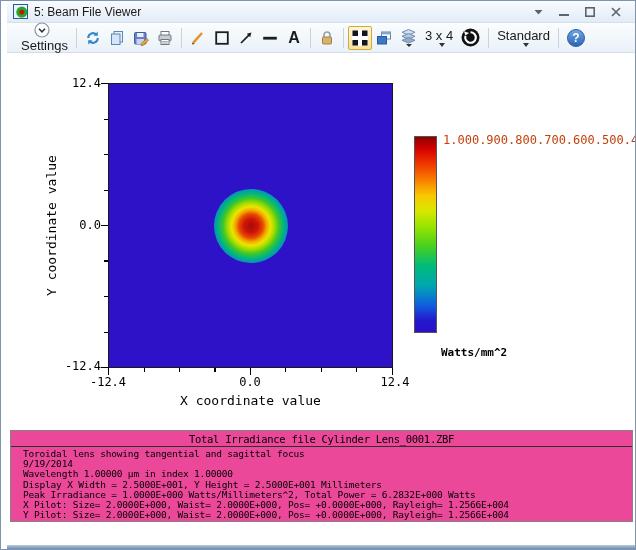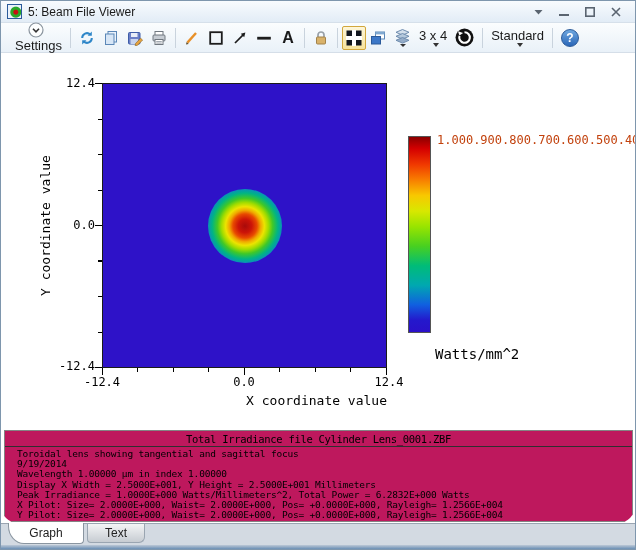--- a/index.html
+++ b/index.html
@@ -1,18 +1,18 @@
 <!DOCTYPE html>
 <html><head>
 <meta charset="utf-8">
 <style>
   * { box-sizing: border-box; margin: 0; padding: 0; }
   body { background:#999; font-family:"Liberation Sans",sans-serif; }
   .window{ width:636px; height:550px; border:1px solid #7E96AD; background:#fff;
-           display:flex; flex-direction:column; position:relative; }
+           display:flex; flex-direction:column; position:relative;padding-left:6px; }
 
   
   .titlebar{ flex:0 0 22px; background:linear-gradient(#F8FBFE,#E2ECF6);
              border-bottom:1px solid #D6E0EA; display:flex; align-items:center; padding:0 6px; }
   .title-icon{ width:15px; height:15px; border:1px solid #2A5A9A;
                background:radial-gradient(circle at 60% 55%, #C81010 0 2px, #28A828 3px 5px, #EAF2FA 6px); }
   .title-text{ font-size:12px; color:#1a1a1a; margin-left:6px; }
   .win-controls{ margin-left:auto; display:flex; gap:12px; align-items:center; padding-right:6px; }
   .win-btn{ display:flex; align-items:center; justify-content:center; width:14px; height:14px; }
 
@@ -52,37 +52,37 @@
               transform:translate(-50%,-50%);
               background:radial-gradient(circle,
                 #A80A0A 0%, #CC1408 13%, #E84A00 23%, #F0A800 30%, #ECE400 37%,
                 #A0DC00 45%, #40C828 53%, #00B484 63%, #0C86C8 73%, #2830C8 86%, #2E12C8 100%); }
 
   .xmajor{ position:absolute; left:101px; top:315px; width:285px; height:7px;
            background:repeating-linear-gradient(to right,#000 0,#000 1px,transparent 1px,transparent 142px); }
   .xminor{ position:absolute; left:101px; top:315px; width:285px; height:4px;
            background:repeating-linear-gradient(to right,#000 0,#000 1px,transparent 1px,transparent 35.5px); }
   .xtick{ position:absolute; top:322px; width:64px; text-align:center; font-size:12px; color:#000; }
-  .x-axis-title{ position:absolute; left:101px; top:340px; width:285px; text-align:right;
+  .x-axis-title{ position:absolute; left:101px; top:340px; width:285px; text-align:center;
                  font-size:13px; color:#000; }
 
   .colorbar{ position:absolute; left:407px; top:83px; width:23px; height:197px;
              border:1px solid #555;
              background:linear-gradient(to bottom,
                #8B0000 0%, #D40000 6%, #F03800 14%, #F87E00 22%, #F8C800 30%,
                #D8E800 38%, #98E400 46%, #48D020 56%, #00BC78 66%, #00A8B0 76%,
                #1060E0 86%, #2418CC 94%, #2A10C8 100%); }
   .cbar-labels{ position:absolute; left:436px; top:80px; height:206px;
                 display:flex; flex-direction:row; justify-content:space-between;
                 font-size:12px; line-height:14px; color:#c2410c; }
-  .cbar-unit{ position:absolute; left:434px; top:293px; font-size:14px; color:#000; }
+  .cbar-unit{ position:absolute; left:434px; top:293px; font-size:11px; color:#000;font-weight:bold; }
 
   
   .text-panel{ position:absolute; left:3px; right:2px; top:377px; height:92px;
-               border:1px solid #848484; background:#be185d; }
+               border:1px solid #848484; background:#ec4899; }
   .tp-title{ height:16px; border-bottom:1px solid #2F2F2F; display:flex; align-items:center;
              justify-content:center; font-size:10.5px; letter-spacing:-0.3px; color:#000; }
   .tp-lines{ padding:2px 0 0 12px; font-size:9.5px; line-height:10.2px; letter-spacing:-0.2px;
              color:#000; white-space:pre; }
 
   
   .tabbar{ flex:0 0 22px; background:#D3DAE2; border-top:1px solid #9AA5B1;
            display:flex; align-items:flex-start; padding-left:7px; }
   .tab{ display:flex; align-items:center; justify-content:center; font-size:12px; color:#222; }
   .tab.active{ width:76px; height:21px; background:#fff; border:1px solid #8A95A0; border-top:none;
@@ -312,23 +312,15 @@
         <div>0.00</div>
       </div>
     <div class="cbar-unit mono">Watts/mm^2</div>
 
     <div class="text-panel mono">
       <div class="tp-title">Total Irradiance file Cylinder Lens_0001.ZBF</div>
       <div class="tp-lines"><div>Toroidal lens showing tangential and sagittal focus</div><div>9/19/2014</div><div>Wavelength 1.00000 µm in index 1.00000</div><div>Display X Width = 2.5000E+001, Y Height = 2.5000E+001 Millimeters</div><div>Peak Irradiance = 1.0000E+000 Watts/Millimeters^2, Total Power = 6.2832E+000 Watts</div><div>X Pilot: Size= 2.0000E+000, Waist= 2.0000E+000, Pos= +0.0000E+000, Rayleigh= 1.2566E+004</div><div>Y Pilot: Size= 2.0000E+000, Waist= 2.0000E+000, Pos= +0.0000E+000, Rayleigh= 1.2566E+004</div></div>
     </div>
   </div>
 
-  <div class="tabbar">
-    <div class="tab active">
-      <span>Graph</span>
-    </div>
-    <div class="tab inactive">
-      <span>Text</span>
-    </div>
-  </div>
   <div class="bottomstrip"></div>
 
 </div>
 
 </body></html>

